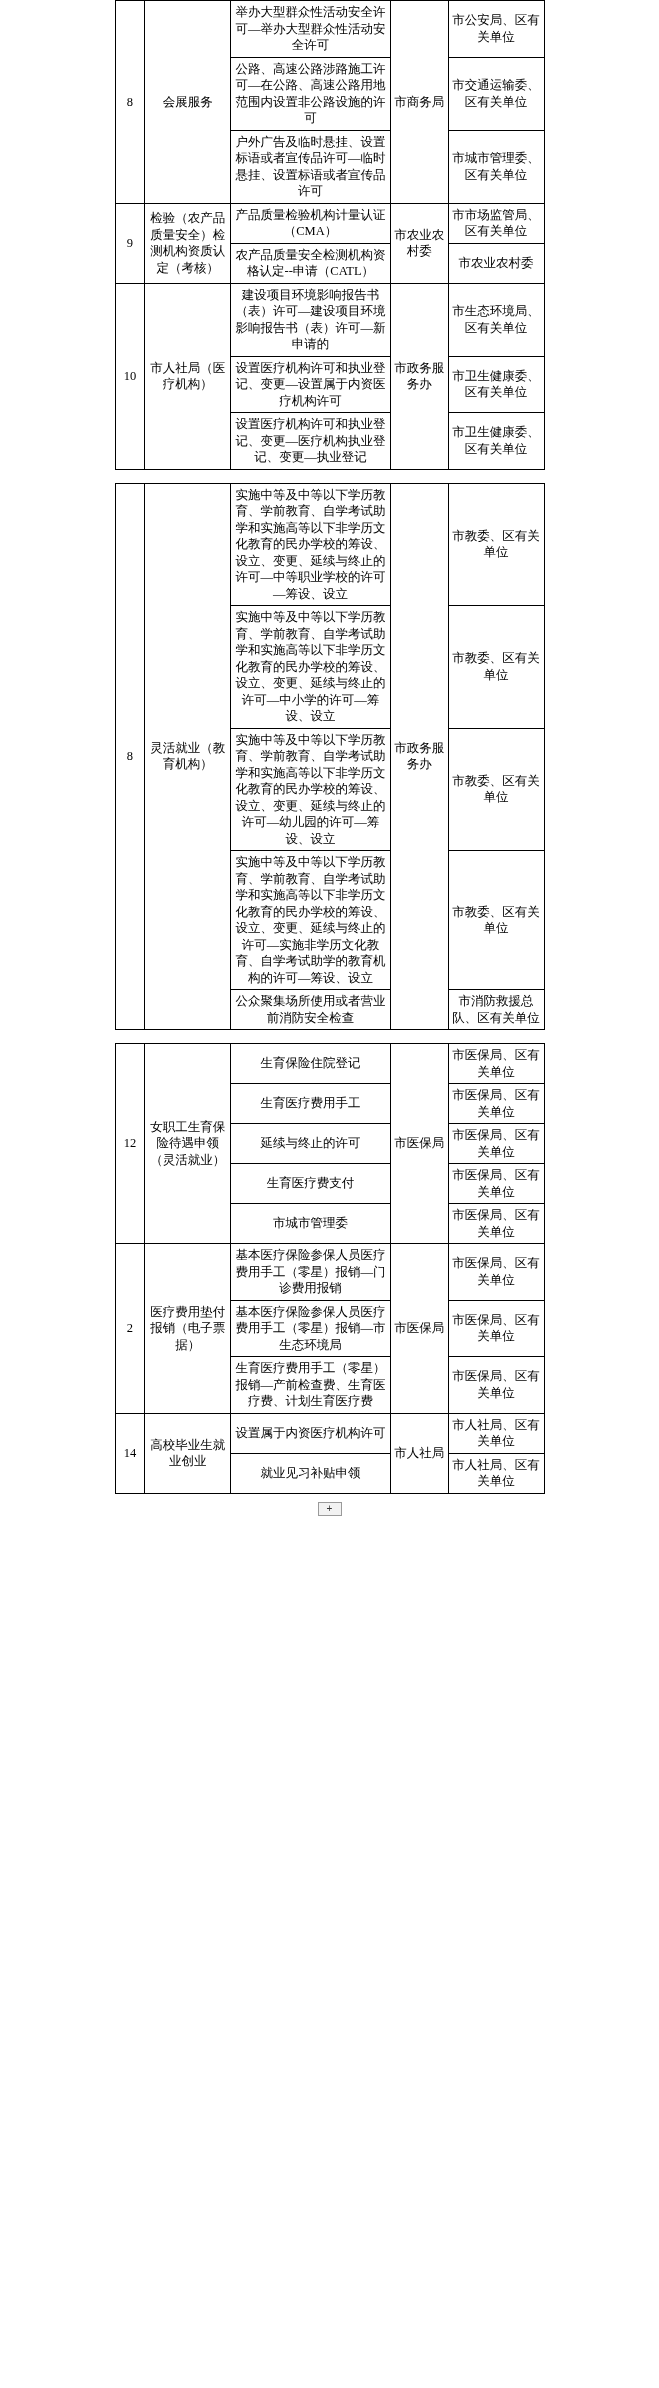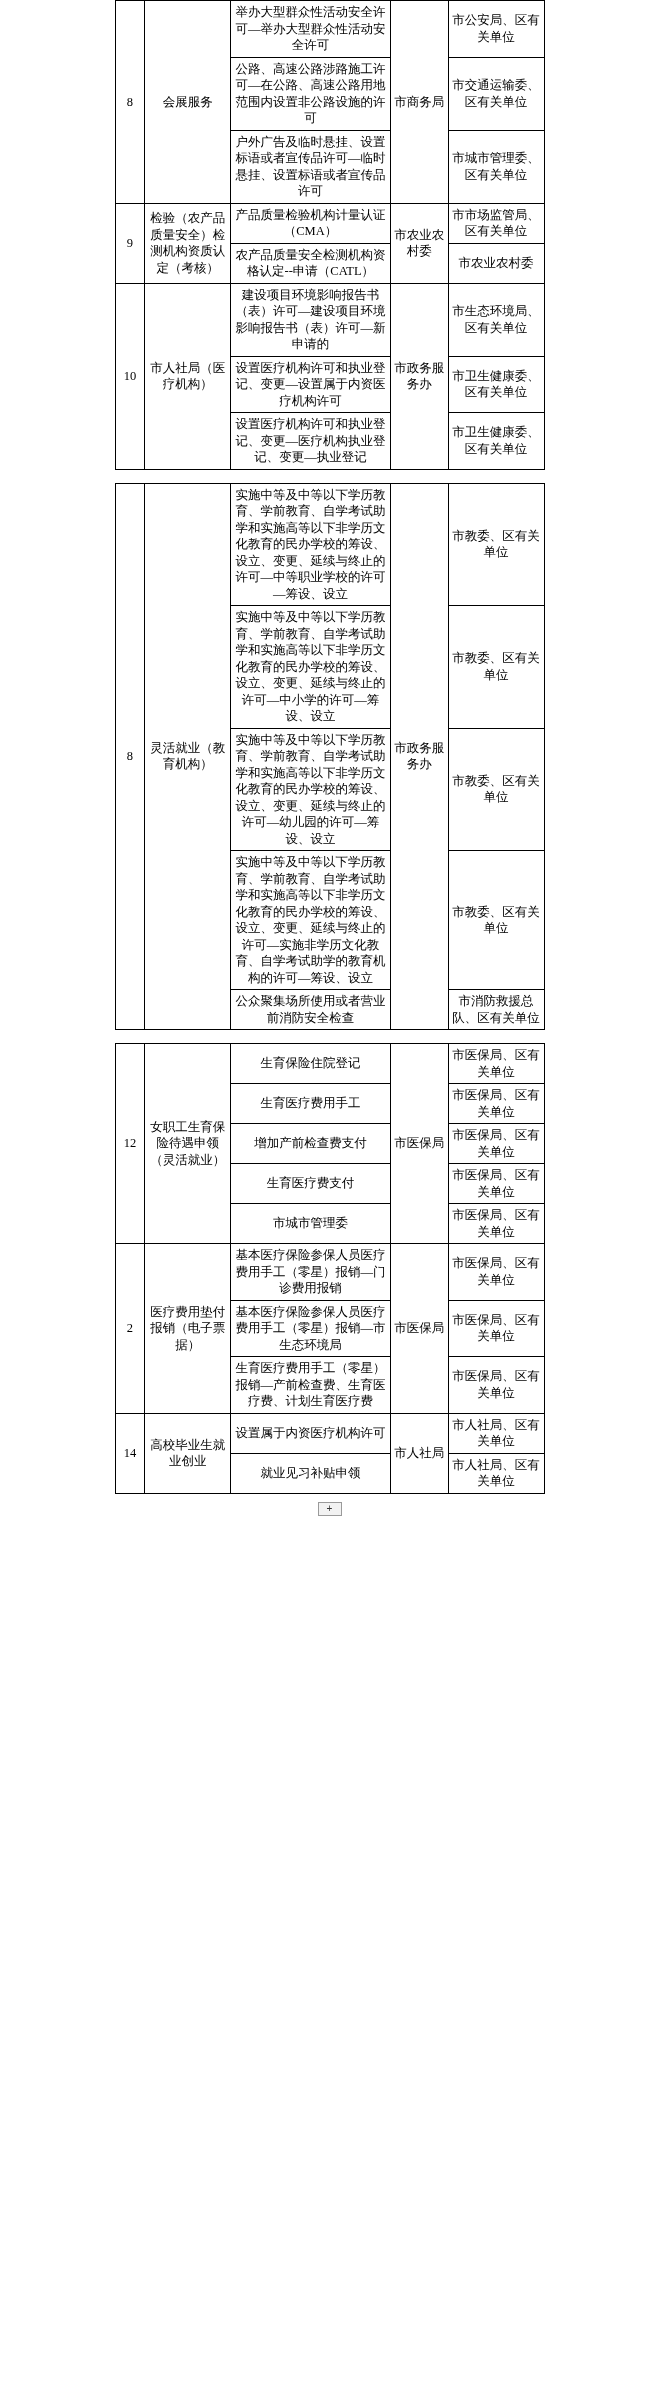--- a/index.html
+++ b/index.html
@@ -185,21 +185,21 @@
           <td rowspan="5">女职工生育保险待遇申领（灵活就业）</td>
           <td>生育保险住院登记</td>
           <td rowspan="5">市医保局</td>
           <td>市医保局、区有关单位</td>
         </tr>
         <tr>
           <td>生育医疗费用手工</td>
           <td>市医保局、区有关单位</td>
         </tr>
         <tr>
-          <td>增加产前检查费支付</td>
+          <td>延续与终止的许可</td>
           <td>市医保局、区有关单位</td>
         </tr>
         <tr>
           <td>生育医疗费支付</td>
           <td>市医保局、区有关单位</td>
         </tr>
         <tr>
           <td>市城市管理委</td>
           <td>市医保局、区有关单位</td>
         </tr>

